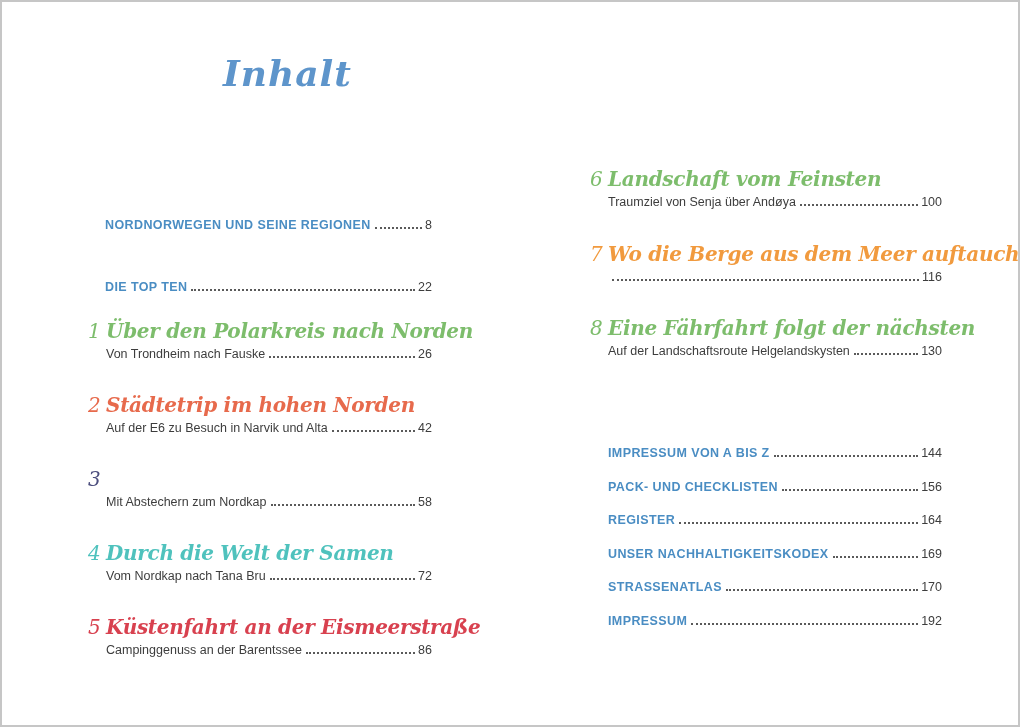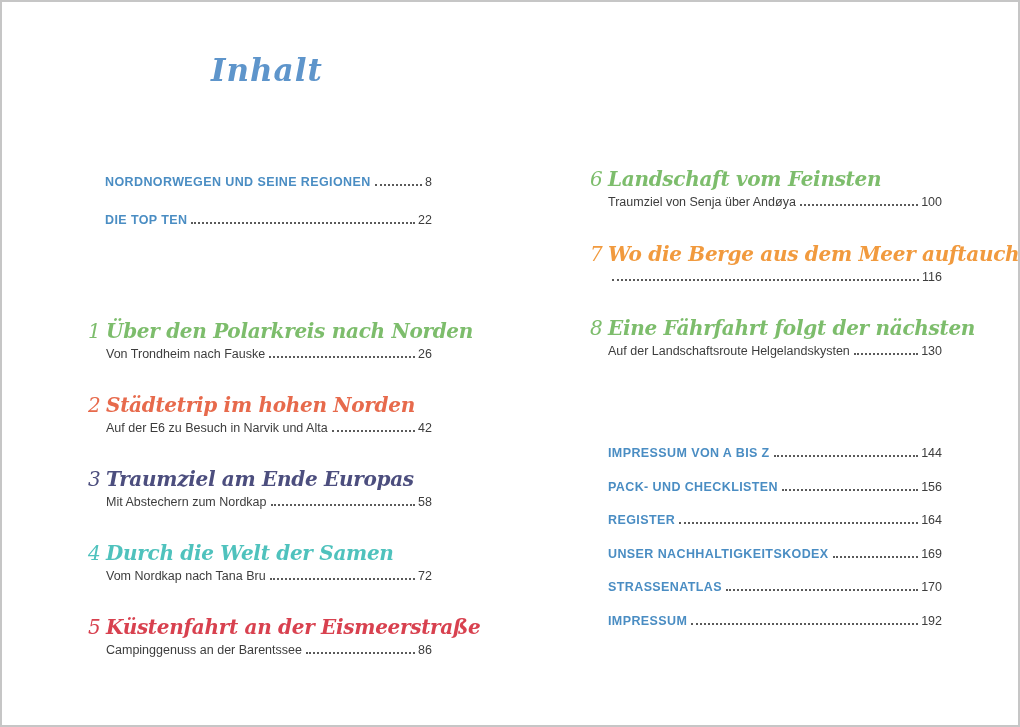--- a/index.html
+++ b/index.html
@@ -13,44 +13,44 @@
   }
   .frame {
     position: absolute;
     inset: 0;
     border: 2px solid #c6c6c6;
     pointer-events: none;
     box-sizing: border-box;
   }
   .page-title {
     position: absolute;
-    left: 211px;
+    left: 223px;
     top: 52px;
     margin: 0;
     font-family: "DejaVu Serif", serif;
     font-style: italic;
     font-weight: 700;
-    font-size: 31px;
+    font-size: 36px;
     letter-spacing: 1px;
     color: #5e95cb;
   }
   .col { position: absolute; box-sizing: border-box; }
   #left-sections  { left: 105px; top: 170px; width: 327px; }
   #left-chapters  { left: 88px;  top: 318px; width: 344px; }
   #right-chapters { left: 590px; top: 166px; width: 352px; }
   #right-sections { left: 608px; top: 441px; width: 334px; }
 
   
   .section-row {
     display: flex;
     align-items: flex-end;
     height: 19px;
     cursor: pointer;
   }
-  #left-sections  .section-row { margin-bottom: 19px; }
+  #left-sections  .section-row { margin-bottom: 19px; margin-top: 43px; }
   #right-sections .section-row { margin-bottom: 14.5px; }
   .section-label {
     font-size: 12.5px;
     font-weight: bold;
     letter-spacing: 0.4px;
     color: #4a8dc3;
     white-space: nowrap;
   }
   .leader {
     flex: 1;
@@ -139,21 +139,20 @@
     <div class="chapter-sub">
       <span class="chapter-subtitle">Auf der E6 zu Besuch in Narvik und Alta</span>
       <span class="leader"></span>
       <span class="page-num">42</span>
     </div>
   </div>
 
   <div class="chapter">
     <div class="chapter-head">
       <span class="chapter-num" style="color: rgb(76, 78, 126);">3</span>
-      <span class="chapter-title" style="color: rgb(76, 78, 126);">Traumziel am Ende Europas</span>
     </div>
     <div class="chapter-sub">
       <span class="chapter-subtitle">Mit Abstechern zum Nordkap</span>
       <span class="leader"></span>
       <span class="page-num">58</span>
     </div>
   </div>
 
   <div class="chapter">
     <div class="chapter-head">

